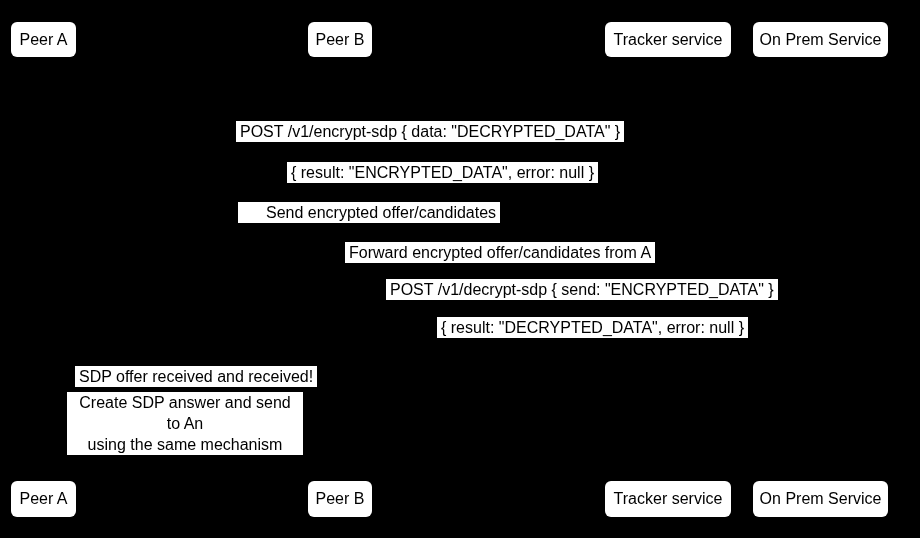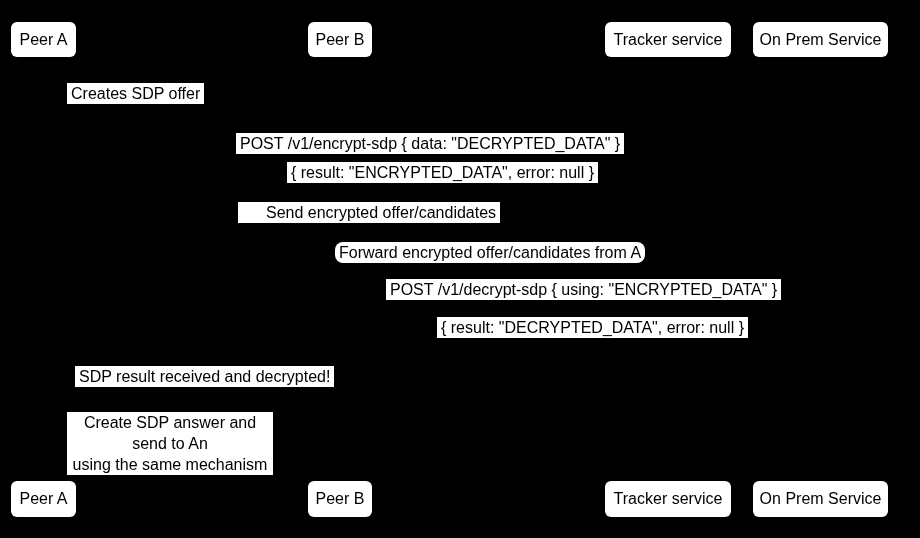--- a/index.html
+++ b/index.html
@@ -53,37 +53,36 @@
 </head>
 <body>
 
 <div class="canvas">
 
   <div class="participant" style="left:11px;  top:22px; width:65px;">Peer A</div>
   <div class="participant" style="left:308px; top:22px; width:64px;">Peer B</div>
   <div class="participant" style="left:605px; top:22px; width:126px;">Tracker service</div>
   <div class="participant" style="left:753px; top:22px; width:135px;">On Prem Service</div>
 
-  <div class="note" style="left:67px; top:83px;">Creates SDP offer</div>
 
-  <div class="msg" style="left:236px; top:121px;margin-top:12px;">POST /v1/encrypt-sdp { data: "DECRYPTED_DATA" }</div>
+  <div class="msg" style="left:236px; top:121px;">POST /v1/encrypt-sdp { data: "DECRYPTED_DATA" }</div>
 
   <div class="msg" style="left:287px; top:162px;">{ result: "ENCRYPTED_DATA", error: null }</div>
 
   <div class="msg" style="left:238px; top:202px;padding-left:28px;">Send encrypted offer/candidates</div>
 
-  <div class="msg" style="left:335px; top:242px;border-radius:8px;">Forward encrypted offer/candidates from A</div>
+  <div class="msg" style="left:345px; top:242px;">Forward encrypted offer/candidates from A</div>
 
-  <div class="msg" style="left:386px; top:279px;">POST /v1/decrypt-sdp { using: "ENCRYPTED_DATA" }</div>
+  <div class="msg" style="left:386px; top:279px;">POST /v1/decrypt-sdp { send: "ENCRYPTED_DATA" }</div>
 
   <div class="msg" style="left:437px; top:317px;">{ result: "DECRYPTED_DATA", error: null }</div>
 
-  <div class="note" style="left:75px; top:366px;">SDP result received and decrypted!</div>
+  <div class="note" style="left:75px; top:366px;">SDP offer received and received!</div>
 
-  <div class="note" style="left:67px; top:412px; width:206px;">Create SDP answer and send to An
+  <div class="note" style="left:67px; top:392px; width:236px;">Create SDP answer and send to An
 using the same mechanism</div>
 
   <div class="participant" style="left:11px;  top:481px; width:65px; height:36px;">Peer A</div>
   <div class="participant" style="left:308px; top:481px; width:64px; height:36px;">Peer B</div>
   <div class="participant" style="left:605px; top:481px; width:126px; height:36px;">Tracker service</div>
   <div class="participant" style="left:753px; top:481px; width:135px; height:36px;">On Prem Service</div>
 
 </div>
 
 </body></html>

